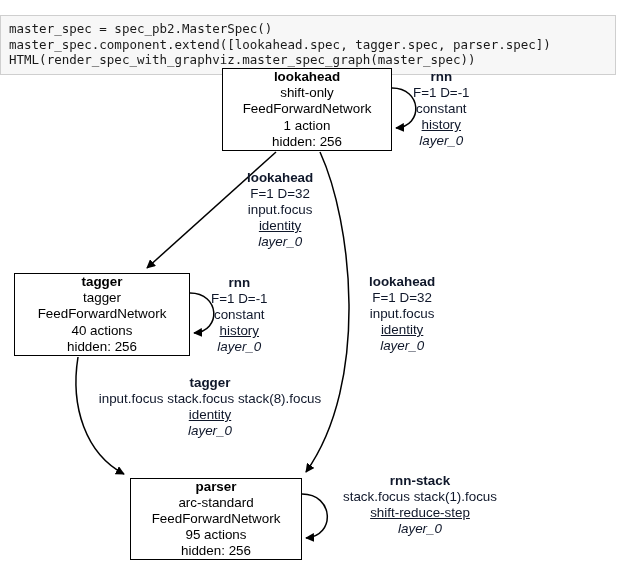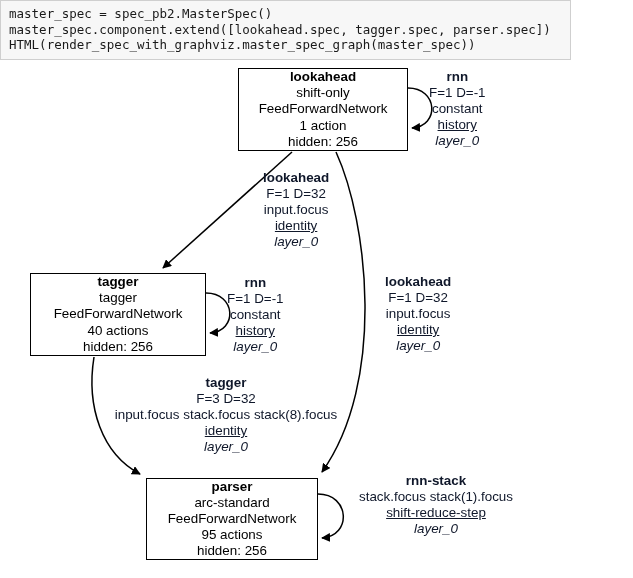--- a/index.html
+++ b/index.html
@@ -10,38 +10,38 @@
   body {
     width: 633px;
     height: 578px;
     position: relative;
     font-family: "Liberation Sans", sans-serif;
     overflow: hidden;
   }
   #code-cell {
     position: absolute;
     left: 0;
-    top: 0;
-    width: 571px;
+    top: 15px;
+    width: 616px;
     box-sizing: border-box;
     background: #f7f7f7;
     border: 1px solid #cfcfcf;
     padding: 5px 8px 6px 8px;
   }
   #code-cell pre {
     margin: 0;
     font-family: "DejaVu Sans Mono", "Liberation Mono", monospace;
     font-size: 12.5px;
     line-height: 15.6px;
     color: #1a1a1a;
     white-space: pre;
   }
   #graph-area {
     position: absolute;
-    left: 16px;
+    left: 0;
     top: 52px;
     width: 536px;
     height: 526px;
   }
   svg#graph-svg {
     position: absolute;
     left: 0;
     top: 0;
     width: 633px;
     height: 526px;
@@ -157,21 +157,20 @@
   <div class="edge-label" style="left:211px; top:223px;">
     <div class="lbl-head">rnn</div>
     <div>F=1 D=-1</div>
     <div>constant</div>
     <div class="lbl-under">history</div>
     <div class="lbl-italic">layer_0</div>
   </div>
 
   <div class="edge-label" style="left:80px; top:323px; width:260px;">
     <div class="lbl-head">tagger</div>
-    <div>F=3 D=32</div>
     <div>input.focus stack.focus stack(8).focus</div>
     <div class="lbl-under">identity</div>
     <div class="lbl-italic">layer_0</div>
   </div>
 
   <div class="edge-label" style="left:320px; top:421px; width:200px;text-align:center;">
     <div class="lbl-head">rnn-stack</div>
     <div>stack.focus stack(1).focus</div>
     <div class="lbl-under">shift-reduce-step</div>
     <div class="lbl-italic">layer_0</div>

